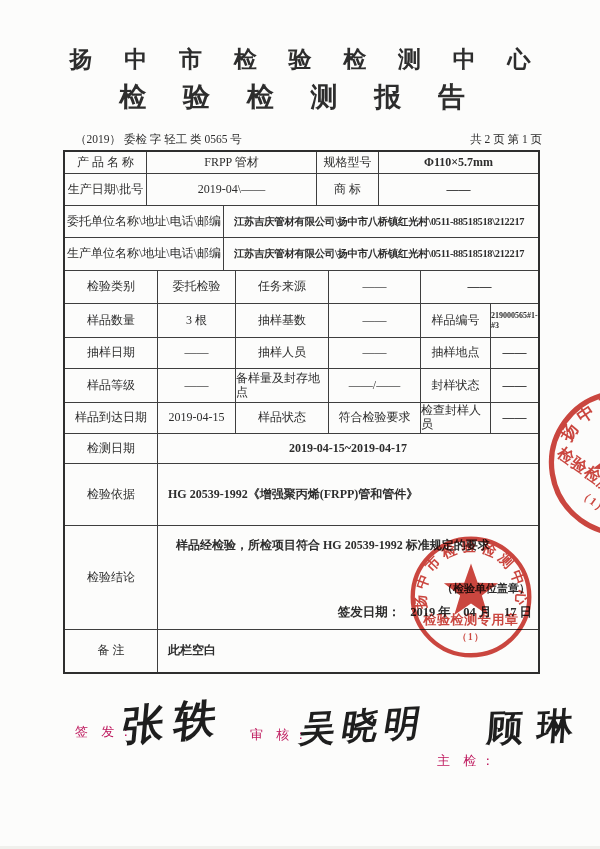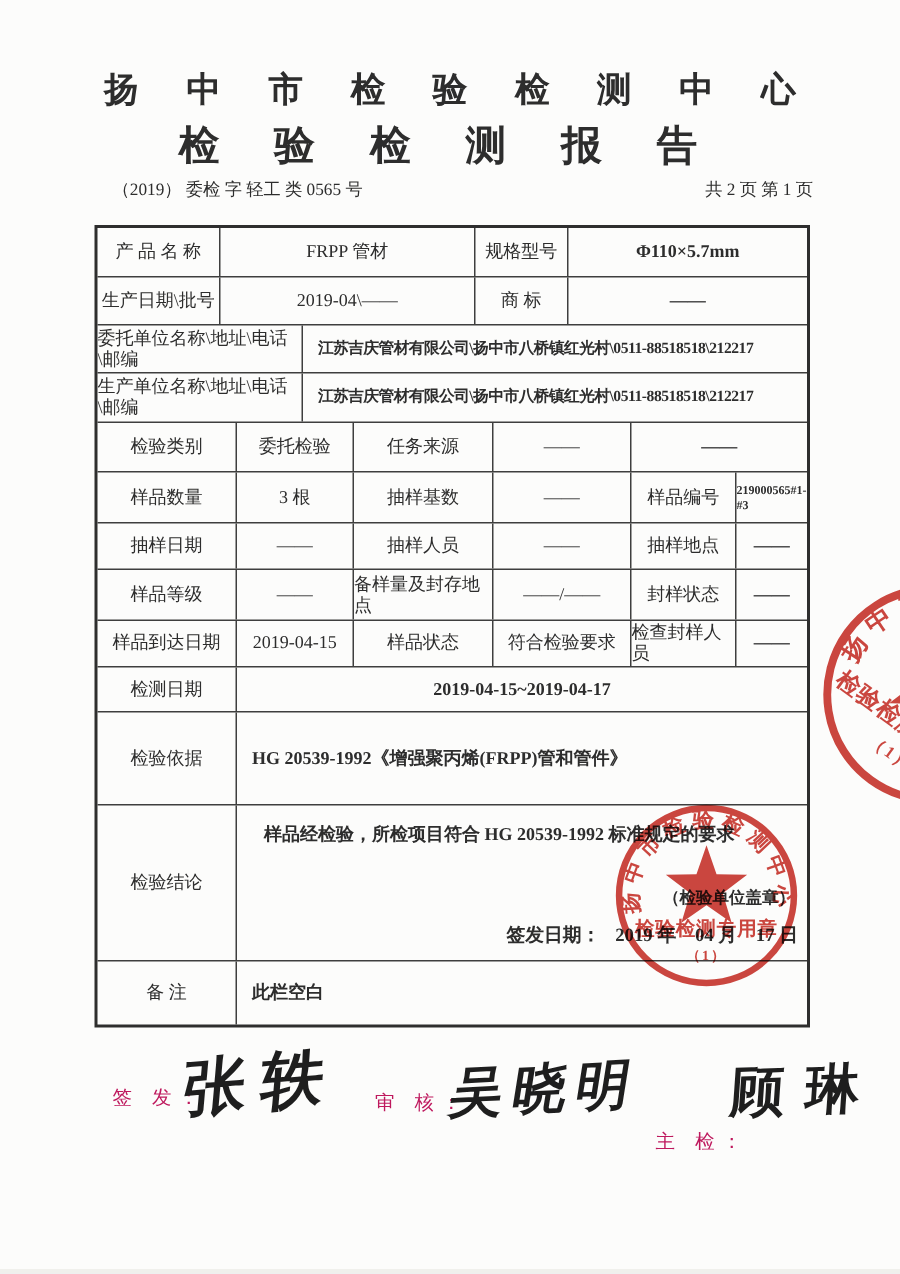--- a/index.html
+++ b/index.html
@@ -6,33 +6,33 @@
   .sheet {
     position:relative; width:600px; height:849px; margin:0 auto;
     background:#fcfcfb; overflow:hidden;
     font-family:"Liberation Serif","DejaVu Serif",serif; color:#2d2d2d;
   }
   
   .org-title { position:absolute; top:44px; left:0; right:0; text-align:center;
     font-size:23px; font-weight:bold; letter-spacing:13px; text-indent:13px; }
   .report-title { position:absolute; top:79px; left:0; right:16px; text-align:center;
     font-size:27px; font-weight:bold; letter-spacing:15px; text-indent:15px; }
-  .meta { position:absolute; top:119px; left:75px; right:58px;
+  .meta { position:absolute; top:132px; left:75px; right:58px;
     display:flex; justify-content:space-between; font-size:11.5px; }
   
   .tbl { position:absolute; left:63px; top:150px; width:473px;
     border:2px solid #2e2e2e; }
   .trow { display:flex; box-sizing:border-box; border-bottom:1px solid #3e3e3e; }
   .trow:last-child { border-bottom:none; }
   .cell { box-sizing:border-box; border-right:1px solid #3e3e3e;
     display:flex; align-items:center; justify-content:center;
     font-size:12px; line-height:1.15; overflow:hidden; }
   .cell:last-child { border-right:none; }
   .fx { flex:1;font-weight:bold; }
-  .w82{width:82px}.w170{width:170px}.w62{width:62px}.w159{width:137px}
+  .w82{width:82px}.w170{width:170px}.w62{width:62px}.w159{width:159px}
   .w79{width:93px}.w78{width:78px}.w93{width:93px}.w92{width:92px}.w70{width:70px}
   .left { justify-content:flex-start; padding-left:10px;text-align:right; }
   .addr { font-size:10.4px; letter-spacing:-0.3px; white-space:nowrap; }
   .small8 { font-size:8px; letter-spacing:0; }
   .concl { position:relative; display:block; }
   .concl-text { position:absolute; top:13px; left:18px; font-size:12px; }
   .seal-note { position:absolute; top:56px; right:8px; font-size:11px; }
   .issue-line { position:absolute; top:79px; right:6px; font-size:12.5px; }
   .issue-line span { margin-left:10px; }
   
@@ -67,21 +67,21 @@
 
   <div class="org-title">扬 中 市 检 验 检 测 中 心</div>
   <div class="report-title">检 验 检 测 报 告</div>
   <div class="meta">
     <span>（2019）  委检 字 轻工 类 0565 号</span>
     <span>共 2 页 第 1 页</span>
   </div>
 
   <div class="tbl">
 
-    <div class="trow" style="height:33px">
+    <div class="trow" style="height:22px">
       <div class="cell w82">产 品 名 称</div>
       <div class="cell w170">FRPP 管材</div>
       <div class="cell w62">规格型号</div>
       <div class="cell fx">Φ110×5.7mm</div>
     </div>
 
     <div class="trow" style="height:32px">
       <div class="cell w82">生产日期\批号</div>
       <div class="cell w170">2019-04\——</div>
       <div class="cell w62">商    标</div>

